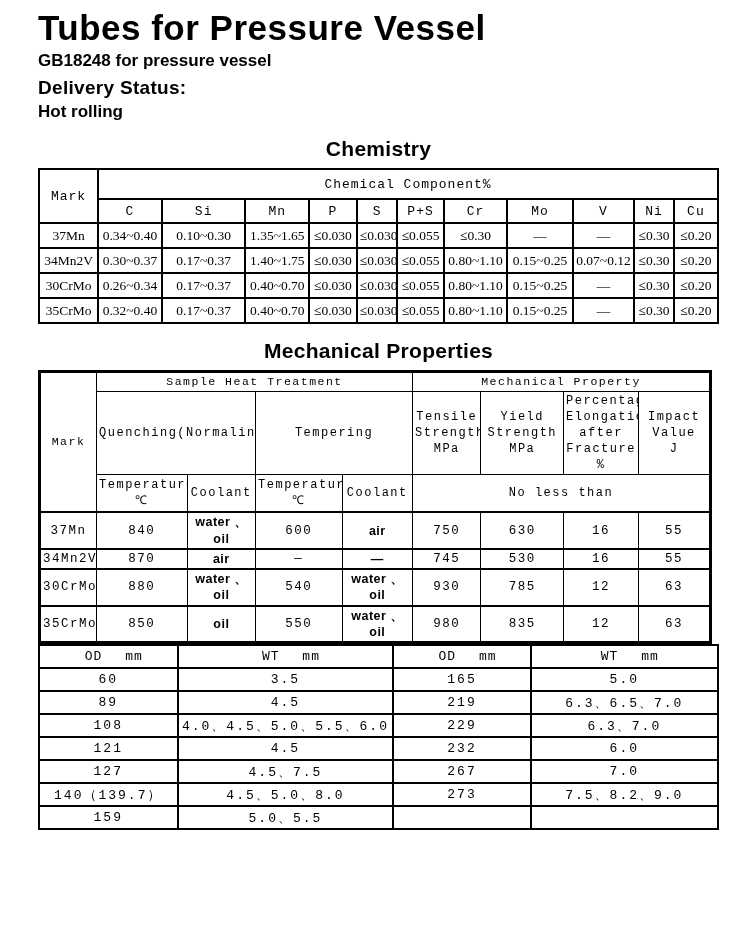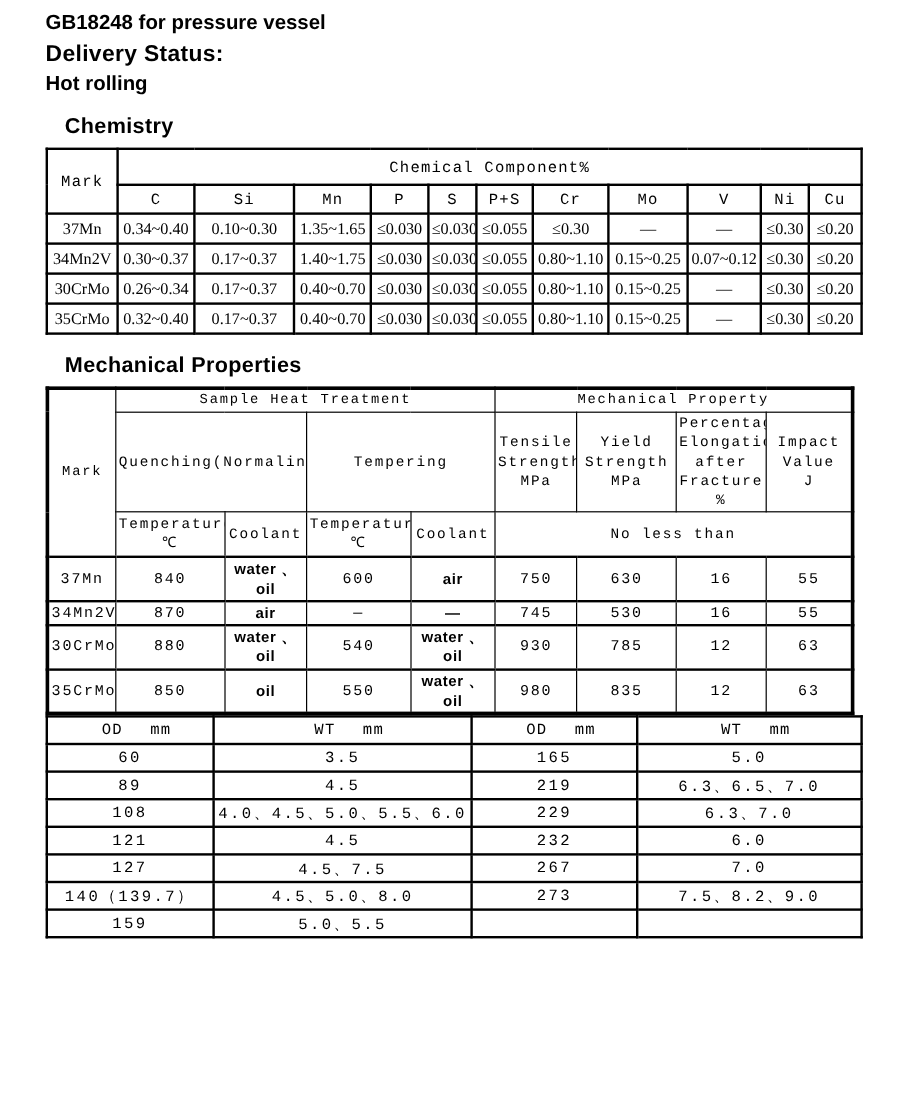--- a/index.html
+++ b/index.html
@@ -22,22 +22,22 @@
     margin: 0; letter-spacing: 0.3px;
   }
   .lbl.first { margin-top: 27px; }
   .sub {
     font-family: "Liberation Sans", sans-serif;
     font-weight: 700; font-size: 17px;
     margin: 3px 0 6px 0;
   }
   h2.section {
     font-family: "Liberation Sans", sans-serif;
-    font-weight: 700; font-size: 18px;
-    margin: 15px 0 7px 16px; letter-spacing: 0.3px;
+    font-weight: 700; font-size: 21px;
+    margin: 15px 0 7px 0; letter-spacing: 0.3px; text-align: center;
   }
 
   table { border-collapse: collapse; table-layout: fixed; }
   th, td { text-align: center; vertical-align: middle; padding: 1px 2px; overflow: hidden; }
   .ml { white-space: pre-line; }
 
   
   table.chem { width: 681px; }
   table.chem th, table.chem td { border: 2px solid #000; }
   table.chem th {
@@ -80,20 +80,21 @@
   table.dim td {
     font-family: "Liberation Mono", monospace;
     font-size: 13px; letter-spacing: 2px;
   }
 </style>
 </head>
 <body>
 
 <div class="page">
 
+  <h1 class="title">Tubes for Pressure Vessel</h1>
 
   <p class="sub">GB18248 for pressure vessel</p>
 
   <p class="lbl">Delivery Status:</p>
   <p class="sub">Hot rolling</p>
 
   <h2 class="section">Chemistry</h2>
 
   <table class="chem">
     <colgroup>

